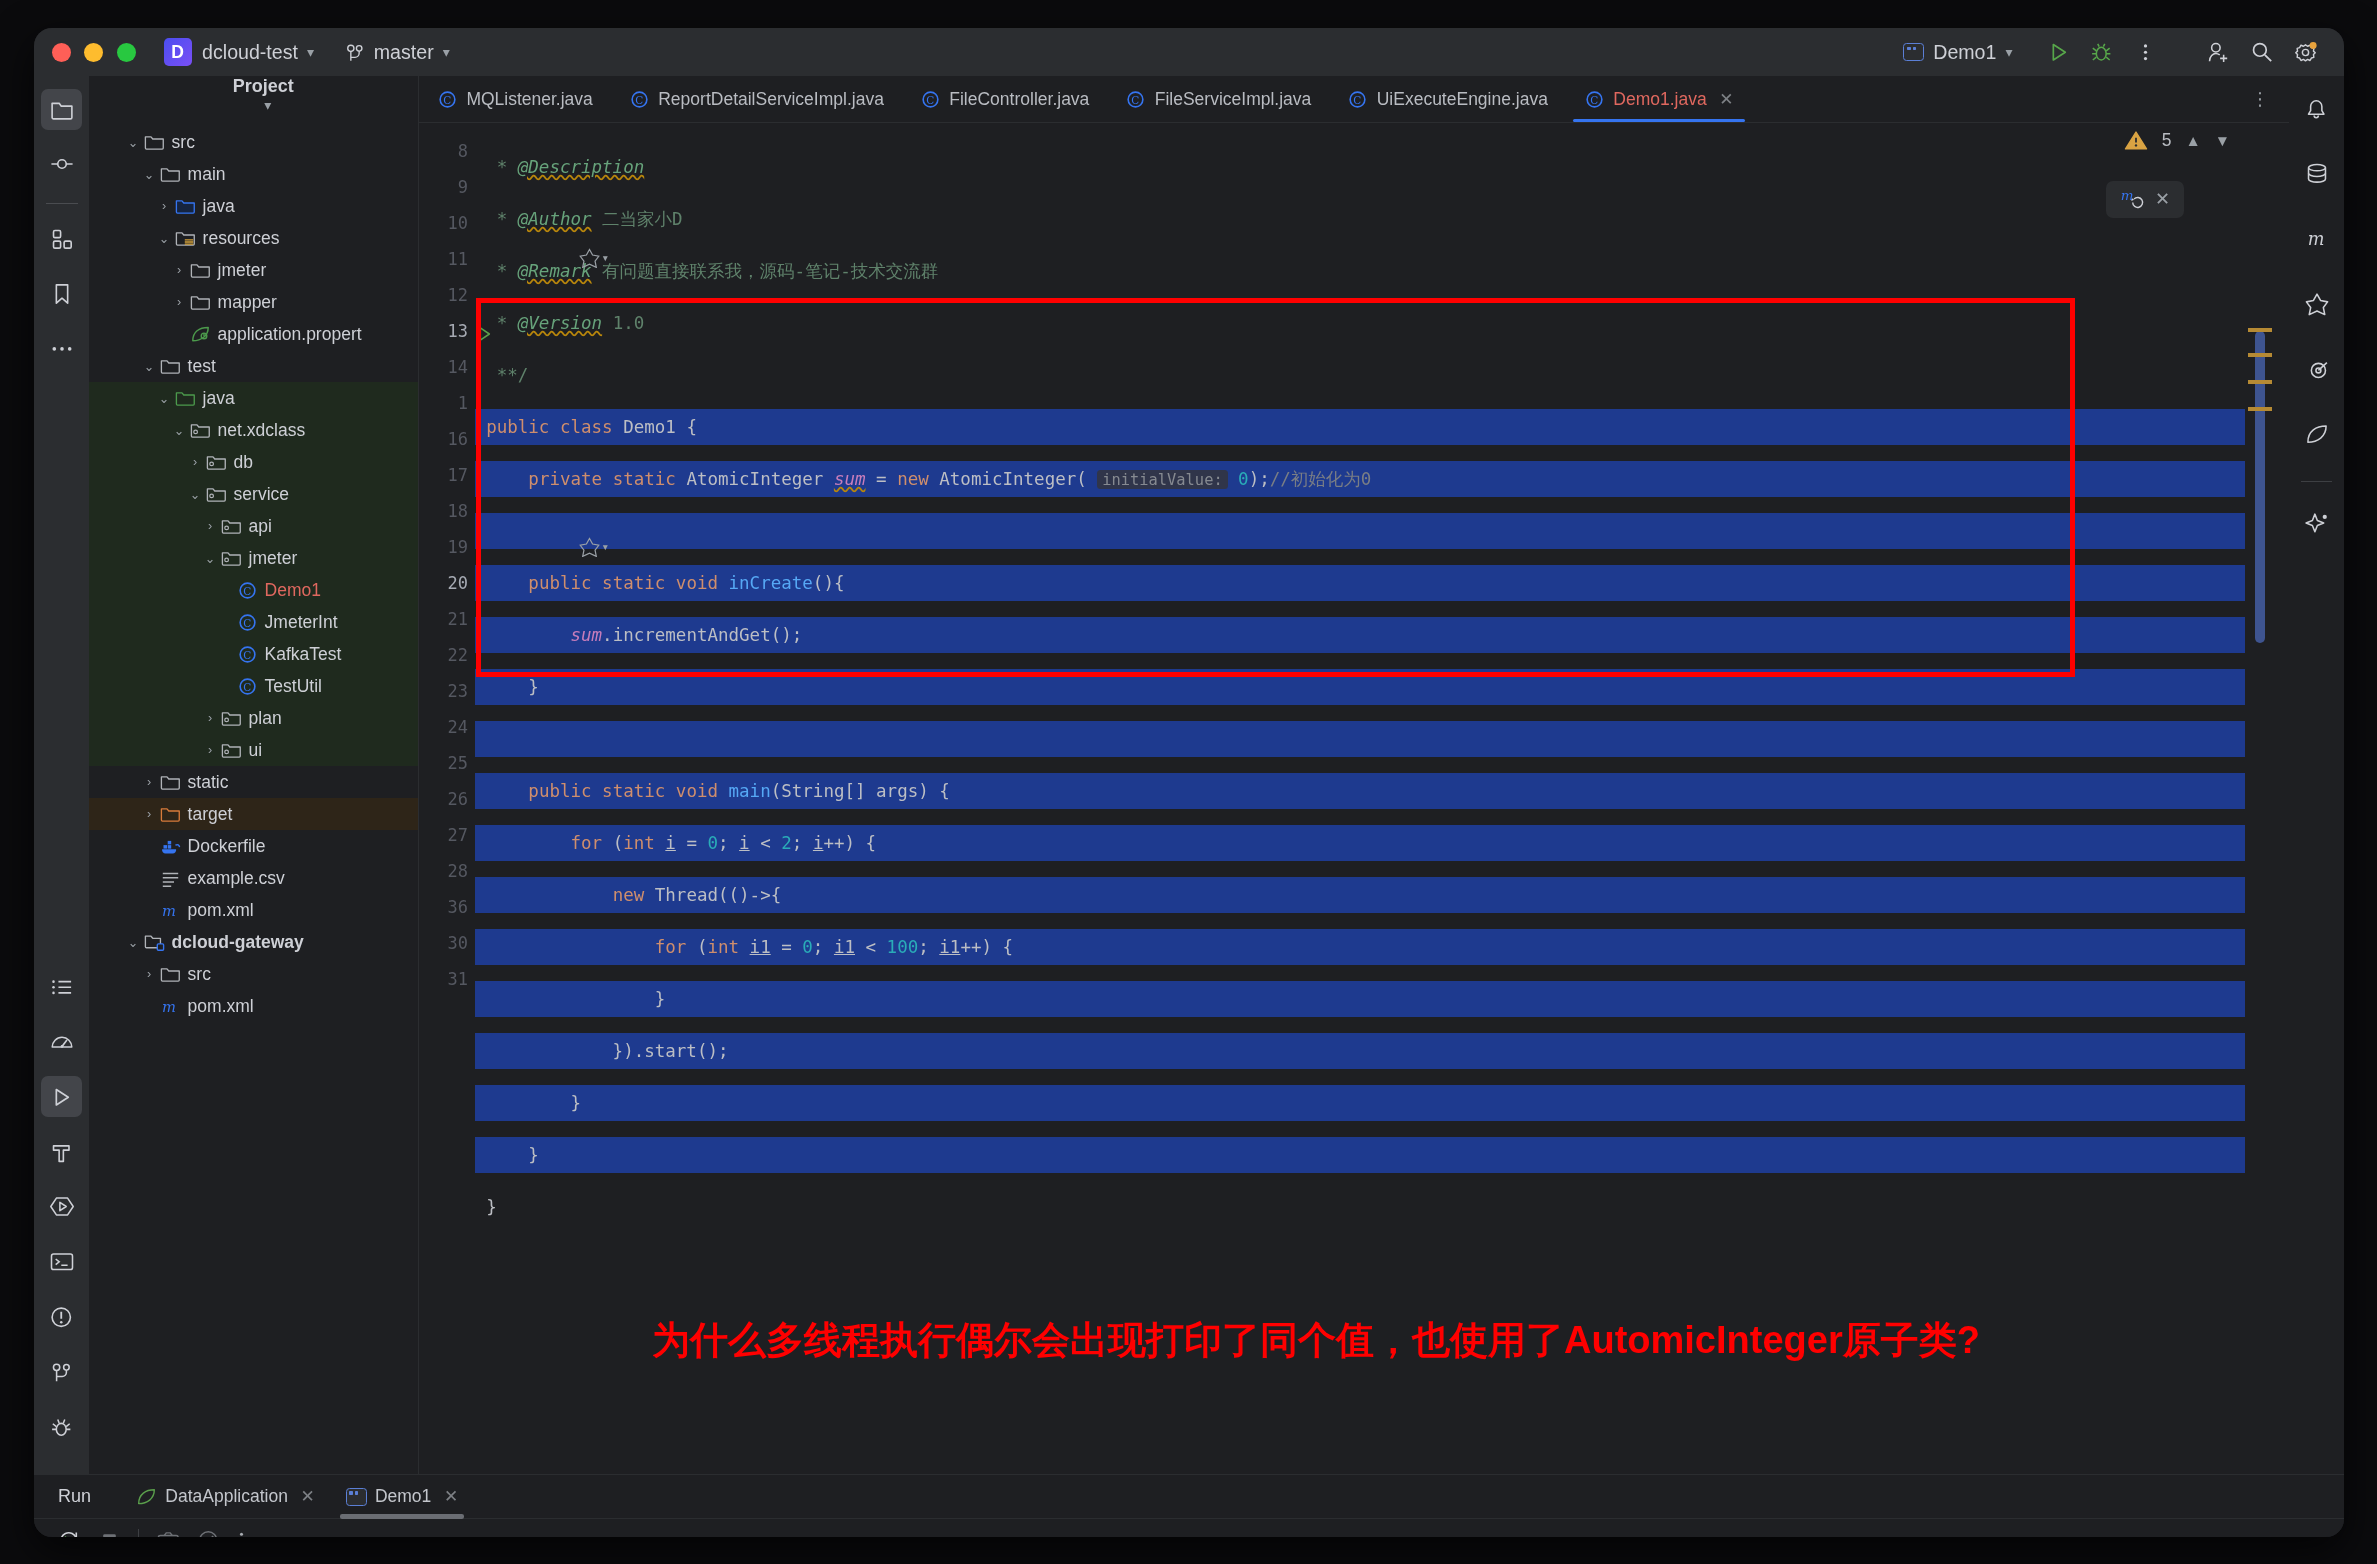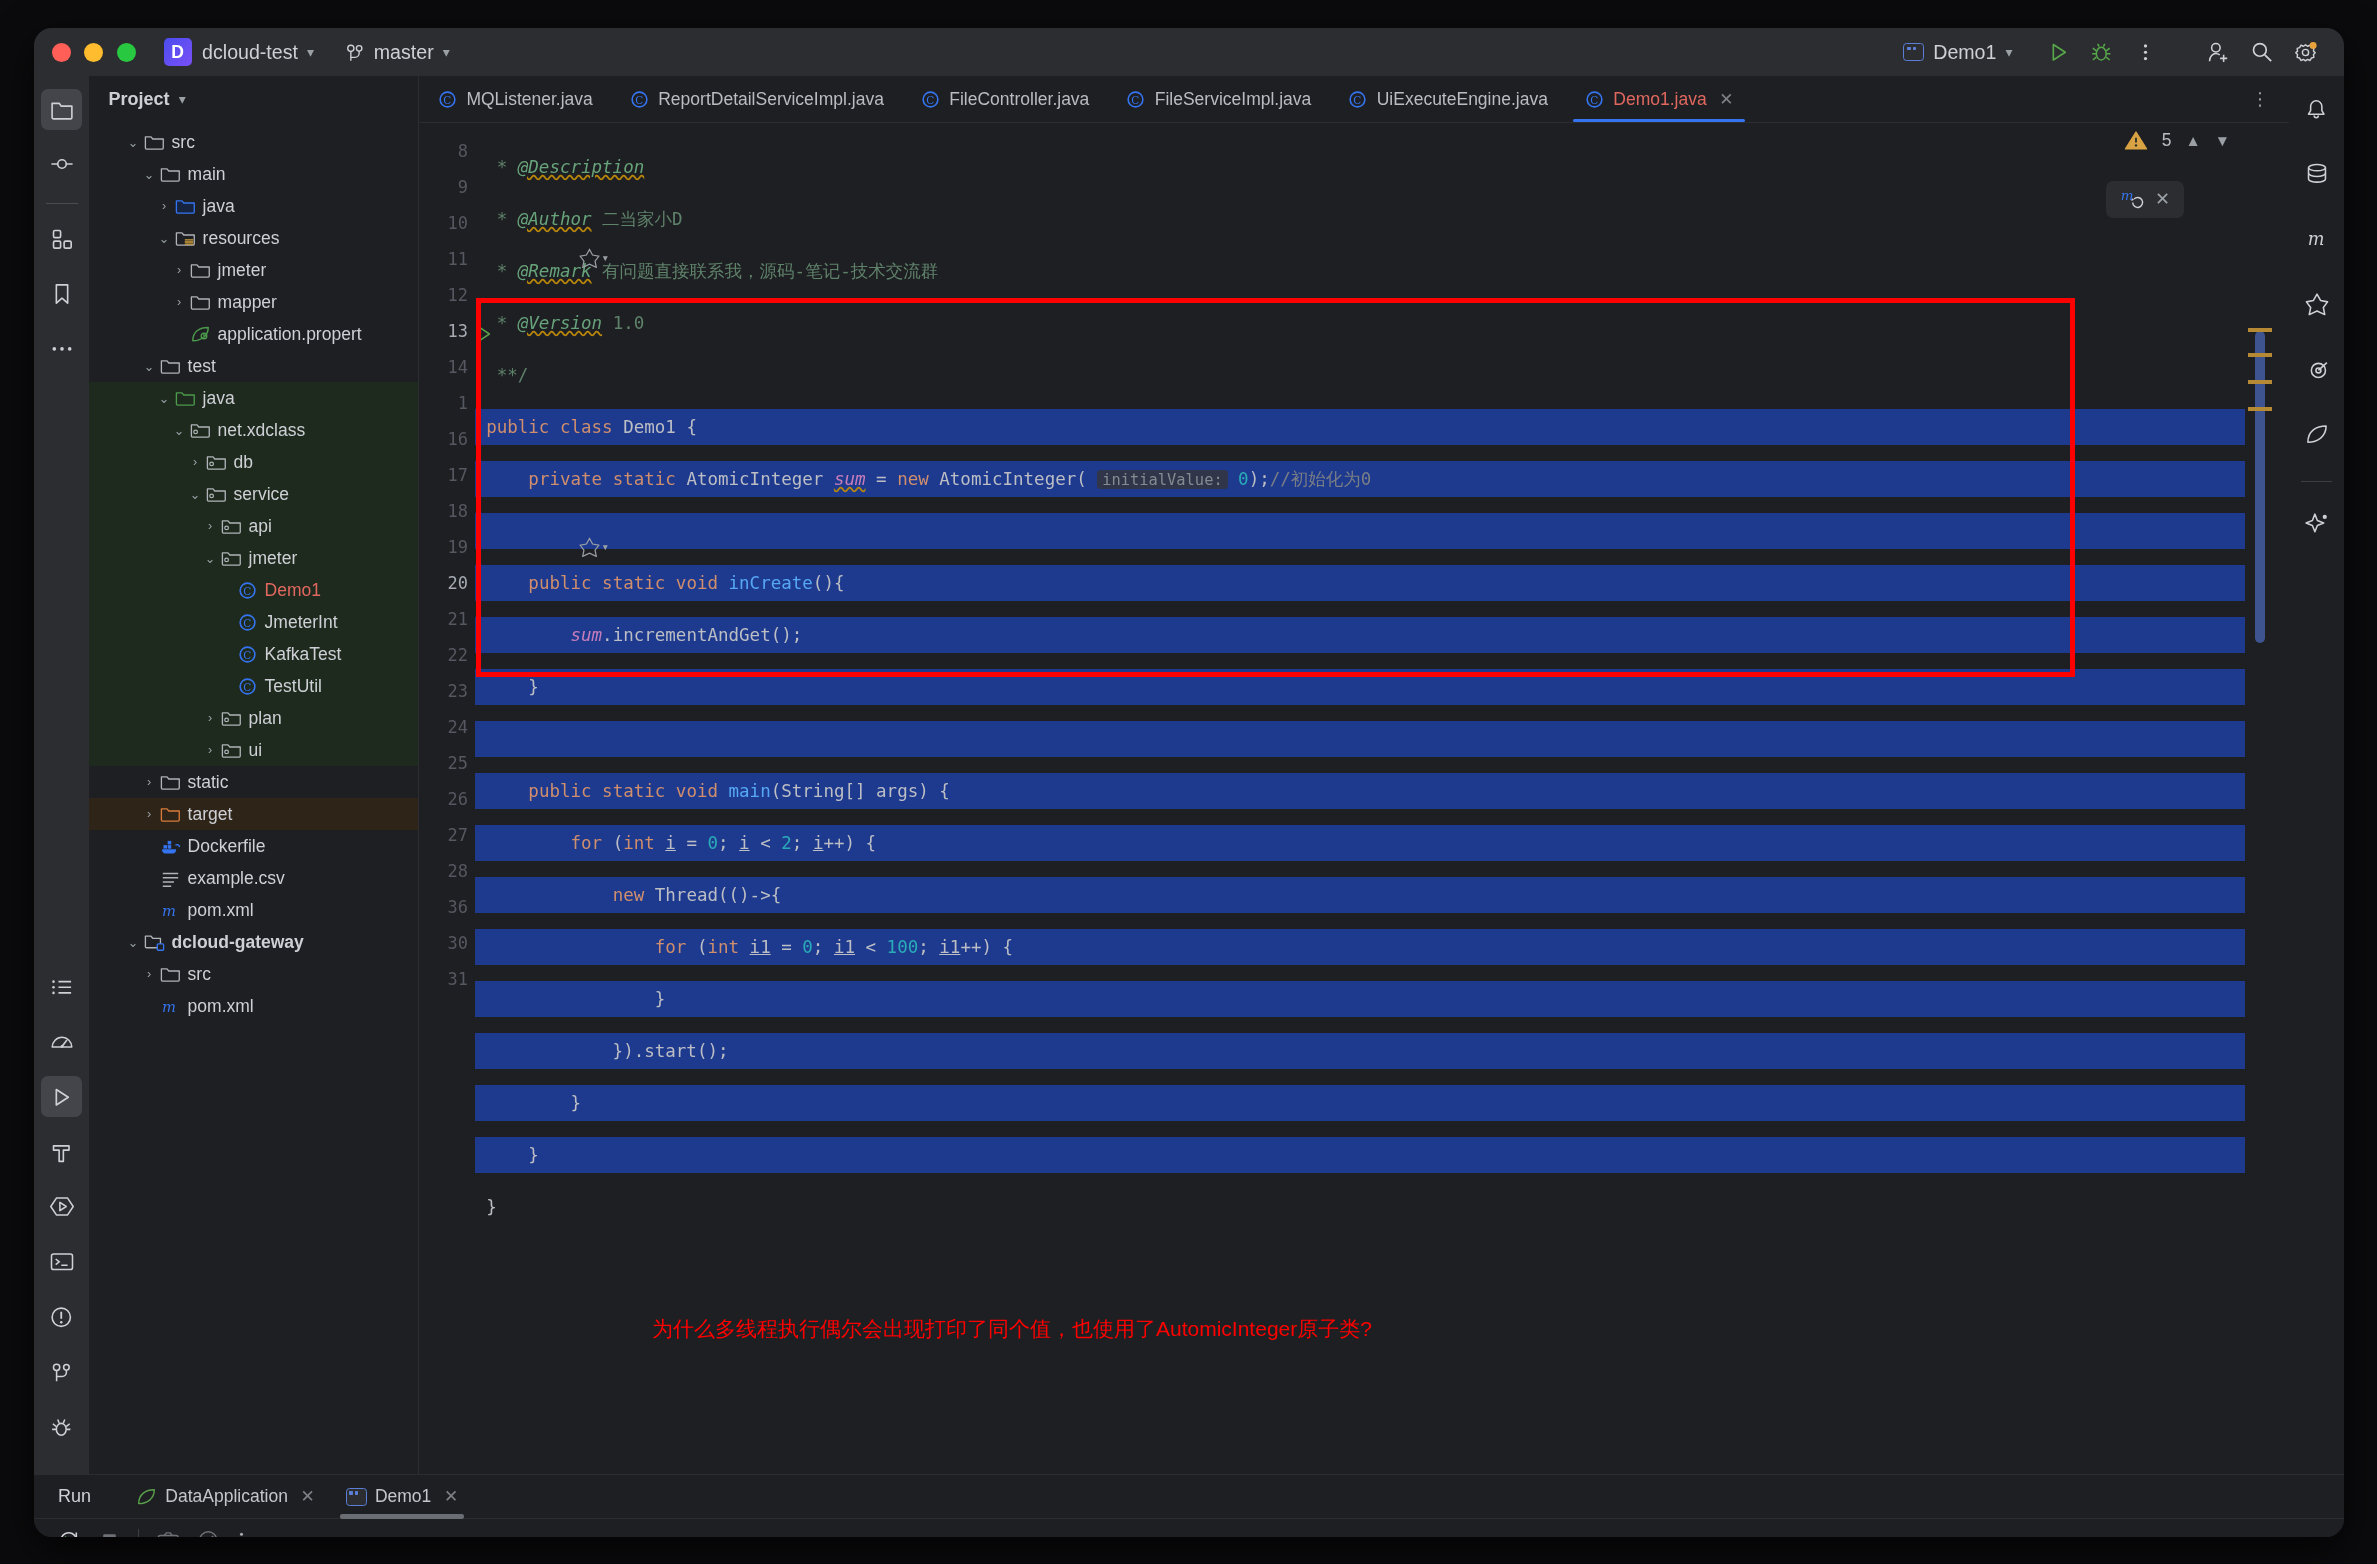--- a/index.html
+++ b/index.html
@@ -46,21 +46,21 @@
   .rail-btn { width:41px; height:41px; display:flex; align-items:center; justify-content:center;
     border-radius:7px; margin-bottom:14px; }
   .rail-btn.active { background:#43454a; }
   .rail-sep { width:32px; height:0.7px; background:#4a4c50; margin:4.2px 0 15.4px; }
   .rail-bottom { position:absolute; bottom:12.6px; left:0; width:55px;
     display:flex; flex-direction:column; align-items:center; }
 
   
   .project { width:330px; background:#1e1f22; flex:none; display:flex; flex-direction:column;
     border-right:0.7px solid #2b2d30; }
-  .proj-head { height:46px; display:flex; align-items:center; padding-left:19.6px; }
+  .proj-head { height:46px; display:flex; align-items:center; padding-left:19.6px;flex-direction:column; }
   .proj-head .t { color:#ced0d6; font-size:18px; font-weight:bold; }
   .tree { flex:1; overflow:hidden; padding-top:4.2px; position:relative; font-size:17.5px; }
   .trow { height:32px; display:flex; align-items:center; color:#ced0d6;
     white-space:nowrap; padding-right:4.2px; }
   .trow .arrow { width:18px; flex:none; color:#9aa0a6; font-size:12.6px; text-align:center;}
   .trow .ic { width:24px; flex:none; display:flex; align-items:center; justify-content:center;
     margin-right:5.6px;}
   .trow.sel { background:#3c3f41; }
   .trow.greenbg { background:#1f2a1e; }
   .trow.tanbg { background:#2e2518; }
@@ -123,22 +123,22 @@
     display:flex; flex-direction:column; flex:none; }
   .run-tabs { height:44px; display:flex; align-items:center; padding-left:24px; gap:0;
     border-bottom:0.7px solid #2b2d30; }
   .run-title { color:#ced0d6; font-size:18px; margin-right:29.5px; }
   .rtab { display:flex; align-items:center; height:44px; padding:0 15.4px; font-size:17.5px;
     color:#c3c6cc; position:relative; }
   .rtab.active::after { content:""; position:absolute; left:9.8px; right:9.8px; bottom:0;
     height:4.2px; background:#6a6d73; border-radius:2.1px; }
   .rtab .x { color:#7d8085; margin-left:12.6px; font-size:17px; }
   .run-toolbar { height:45px; display:flex; align-items:center; padding-left:24px; gap:18px; }
-  .anno { position:absolute; left:618px; top:1287px; color:#ff0000; font-size:21px;
-    white-space:nowrap; font-weight:400; }
+  .anno { position:absolute; left:618px; top:1287px; color:#ff0000; font-size:38px;
+    white-space:nowrap; font-weight:700; }
 </style>
 </head>
 <body>
 
 <div class="window">
 
   <div class="titlebar">
     <div class="traffic">
       <div class="dot r"></div>
       <div class="dot y"></div>

